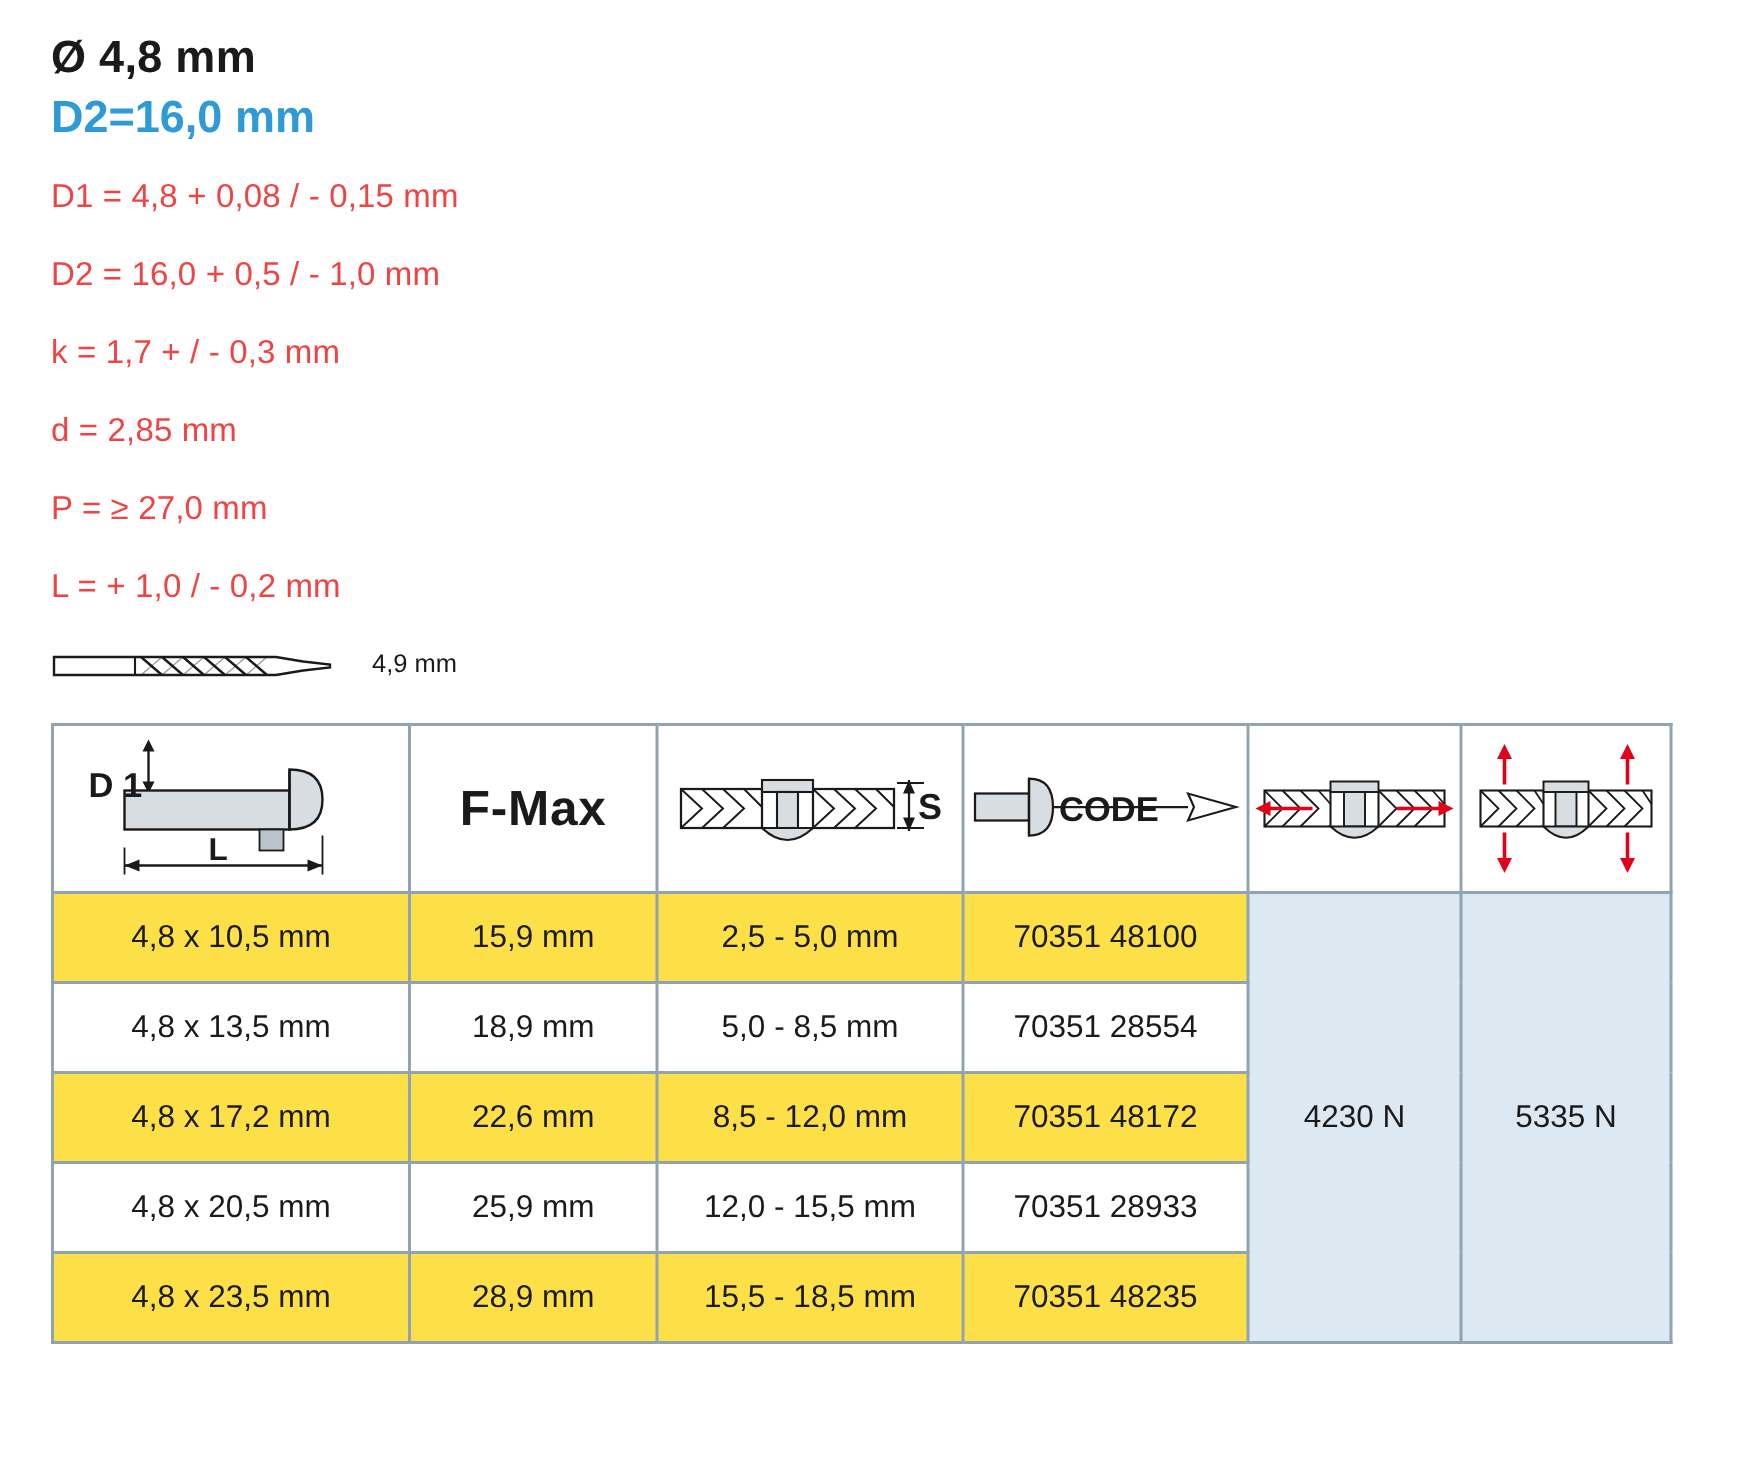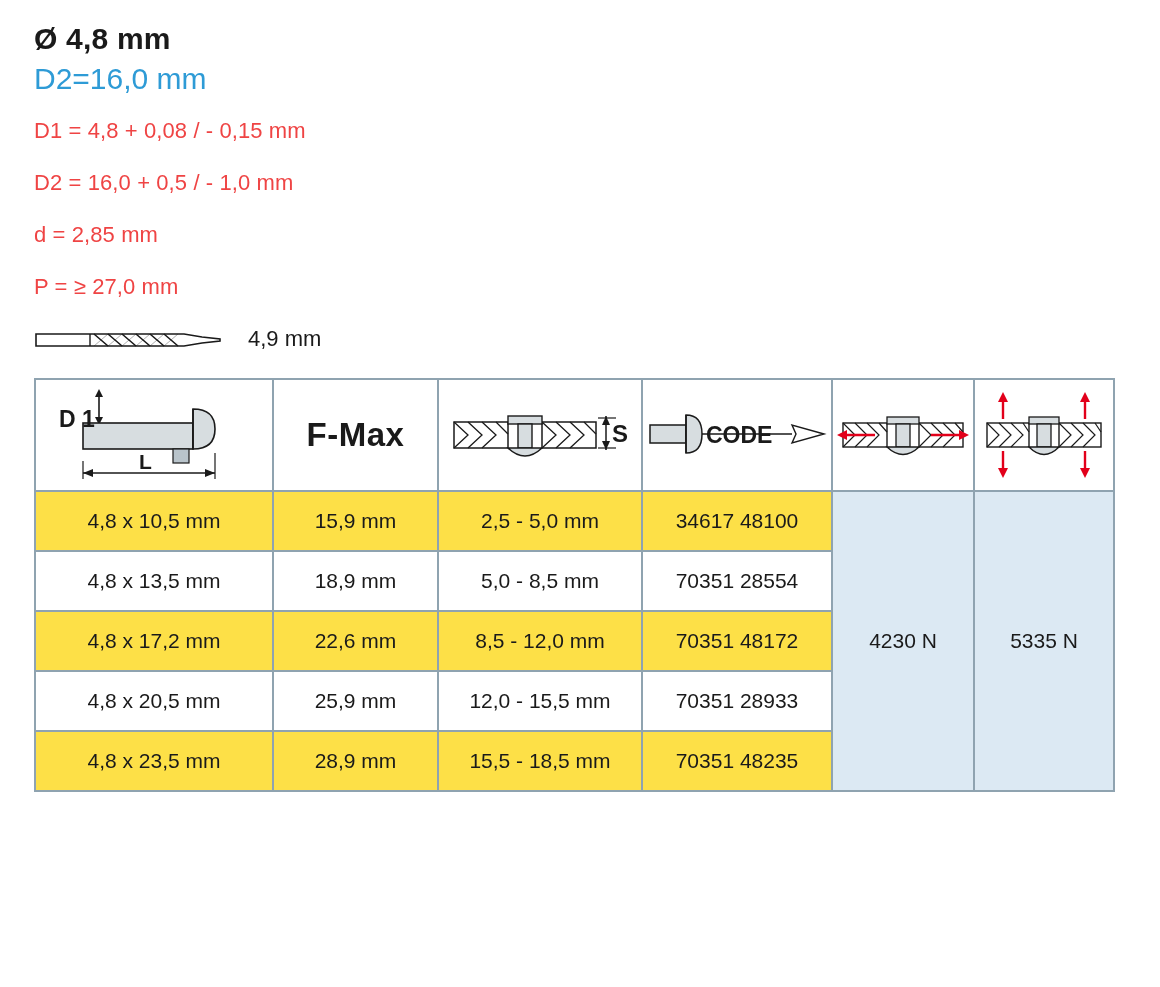--- a/index.html
+++ b/index.html
@@ -22,39 +22,39 @@
   }
   .title-main {
     font-size: 30px;
     font-weight: bold;
     letter-spacing: 0.2px;
     margin: 0 0 6px 0;
     color: #1a1a1a;
   }
   .title-sub {
     font-size: 30px;
-    font-weight: normal;
+    font-weight: bold;
     color: #2e9bd6;
     margin: 0 0 22px 0;
   }
   .spec-line {
     font-size: 22px;
     margin: 0 0 26px 0;
     color: #ef4444;
     letter-spacing: 0.1px;
   }
   .drill-row {
     display: flex;
     align-items: center;
     gap: 14px;
     margin-top: 14px;
     margin-bottom: 26px;
   }
   .drill-label {
-    font-size: 22px;
+    font-size: 17px;
   }
   
   table.rivet {
     border-collapse: collapse;
     table-layout: fixed;
     width: 1080px;
     margin-left: 0px;
   }
   table.rivet td, table.rivet th {
     border: 2px solid #8fa3b0;
@@ -103,22 +103,24 @@
 </head>
 <body>
 
 <div class="page">
 
   <div class="title-main">Ø 4,8 mm</div>
   <div class="title-sub">D2=16,0 mm</div>
 
   <div class="spec-line">D1 = 4,8 + 0,08 / - 0,15 mm</div>
   <div class="spec-line">D2 = 16,0 + 0,5 / - 1,0 mm</div>
+  <div class="spec-line">k = 1,7 + / - 0,3 mm</div>
   <div class="spec-line">d = 2,85 mm</div>
   <div class="spec-line">P = ≥ 27,0 mm</div>
+  <div class="spec-line">L = + 1,0 / - 0,2 mm</div>
 
   <div class="drill-row">
     <span>
       <svg width="200" height="26" viewBox="0 0 200 26">
         <path d="M2 8 L150 8 L168 11 L186 13 L186 15 L168 17 L150 20 L2 20 Z" fill="#ffffff" stroke="#1a1a1a" stroke-width="1.6"></path>
         <path d="M60 8 L74 20 M74 8 L88 20 M88 8 L102 20 M102 8 L116 20 M116 8 L130 20 M130 8 L144 20" stroke="#1a1a1a" stroke-width="1.6" fill="none"></path>
         <path d="M60 20 L74 8 M74 20 L88 8 M88 20 L102 8 M102 20 L116 8 M116 20 L130 8 M130 20 L144 8" stroke="#1a1a1a" stroke-width="0.8" fill="none" opacity="0.45"></path>
         <line x1="56" y1="8" x2="56" y2="20" stroke="#1a1a1a" stroke-width="1.4"></line>
       </svg>
     </span>
@@ -252,21 +254,21 @@
             </span>
           </div>
         </td>
       </tr>
     </thead>
     <tbody>
       <tr class="shade">
         <td>4,8 x 10,5 mm</td>
         <td>15,9 mm</td>
         <td>2,5 - 5,0 mm</td>
-        <td>34617 48100</td>
+        <td>70351 48100</td>
         <td class="force" rowspan="5">4230 N</td>
         <td class="force" rowspan="5">5335 N</td>
       </tr>
       <tr>
         <td>4,8 x 13,5 mm</td>
         <td>18,9 mm</td>
         <td>5,0 - 8,5  mm</td>
         <td>70351 28554</td>
       </tr>
       <tr class="shade">

